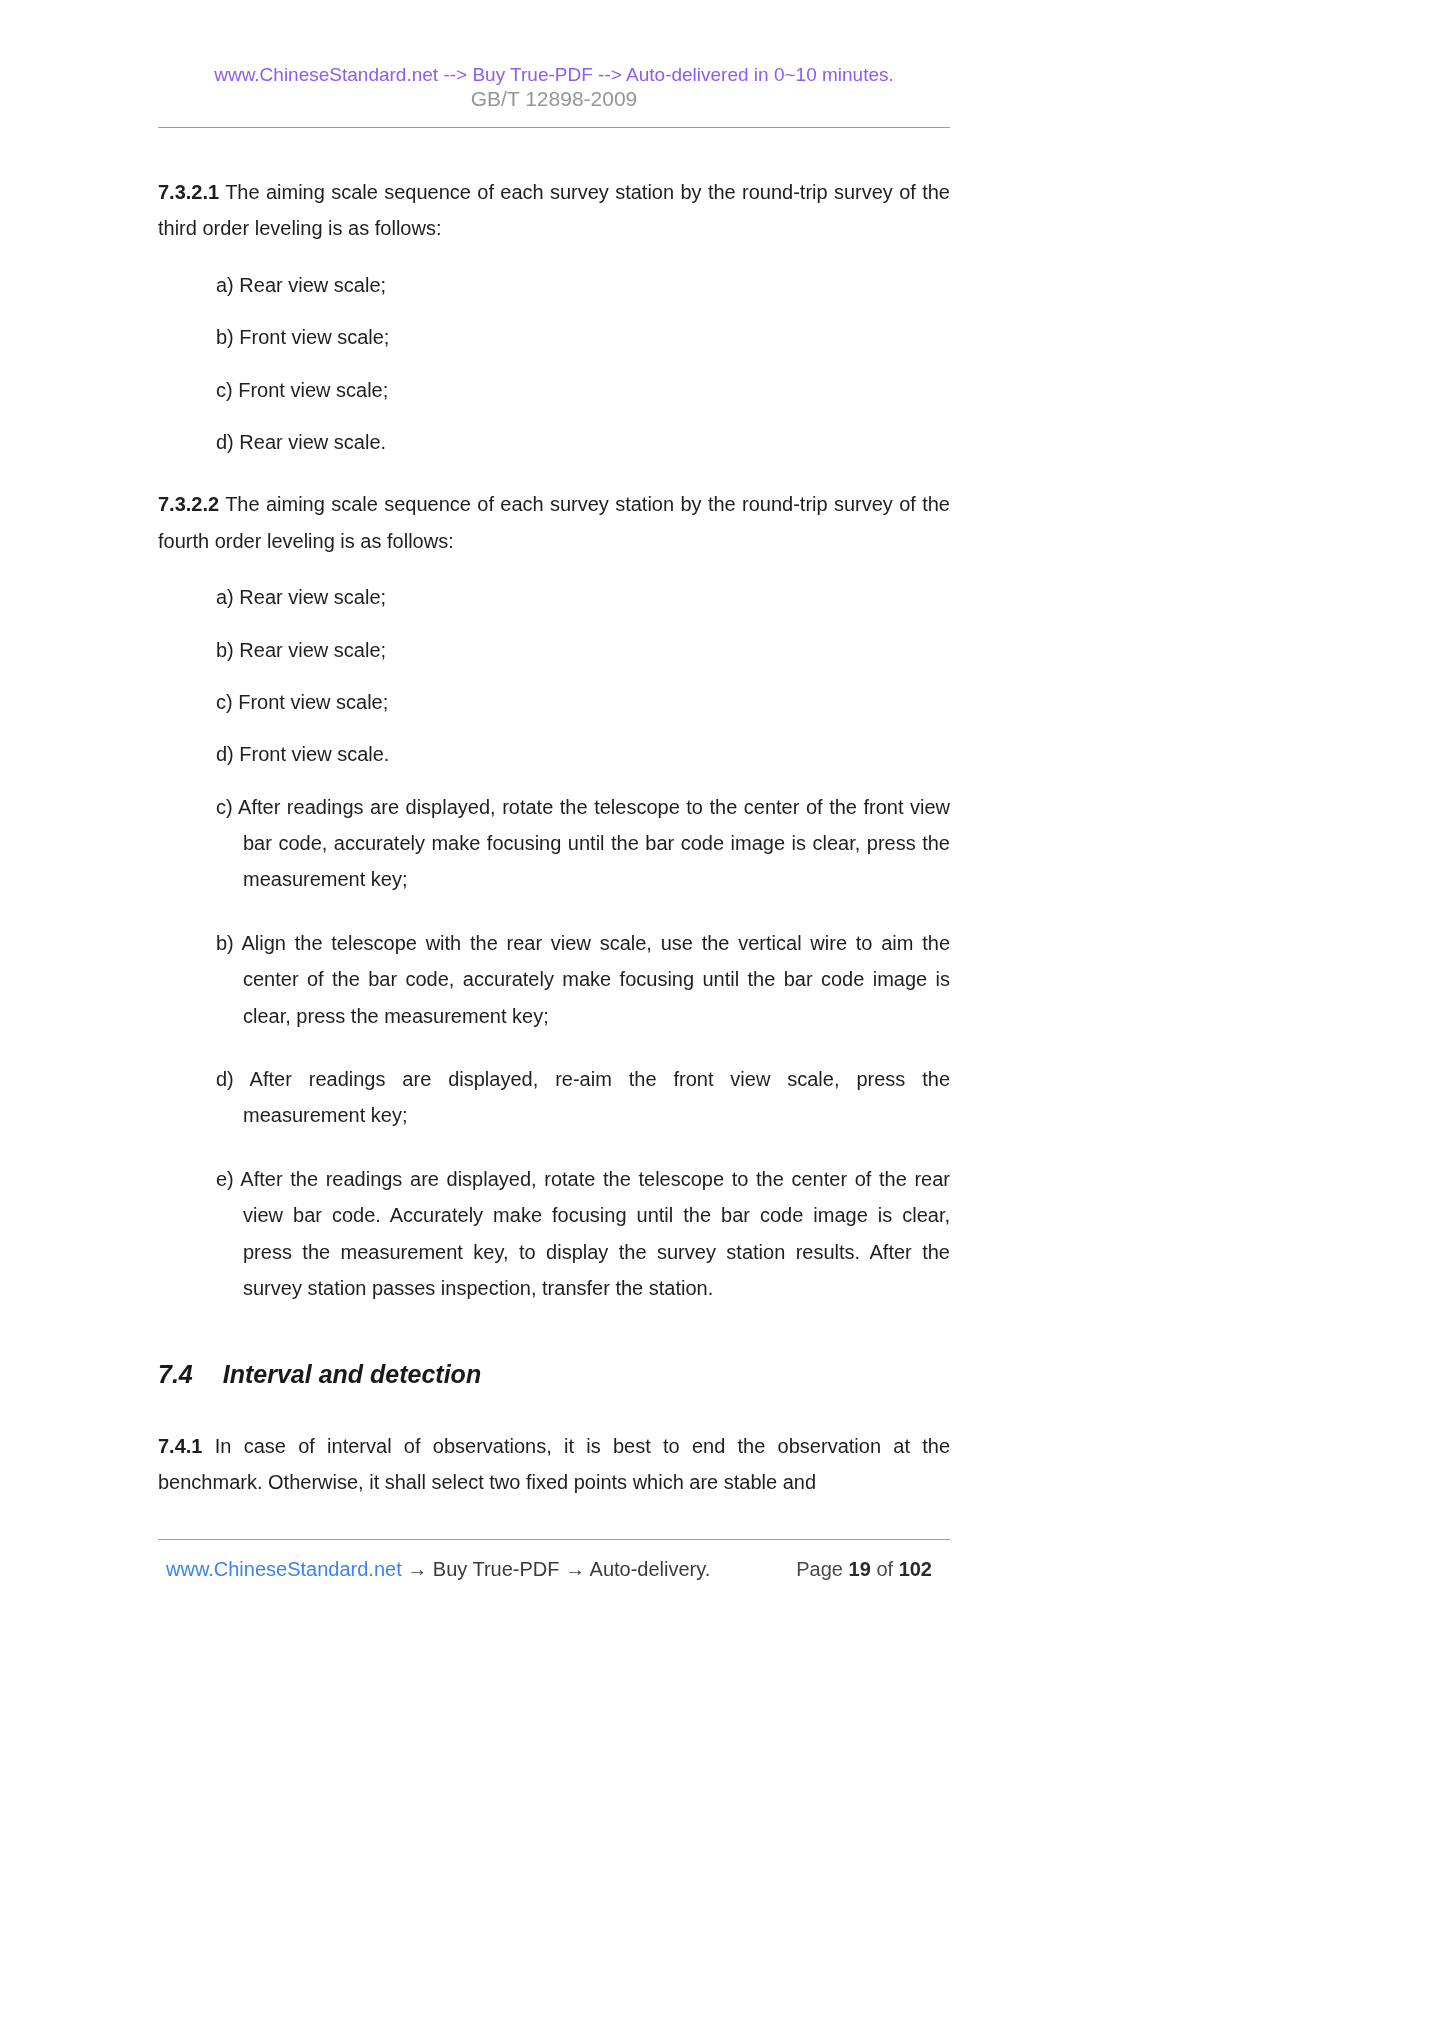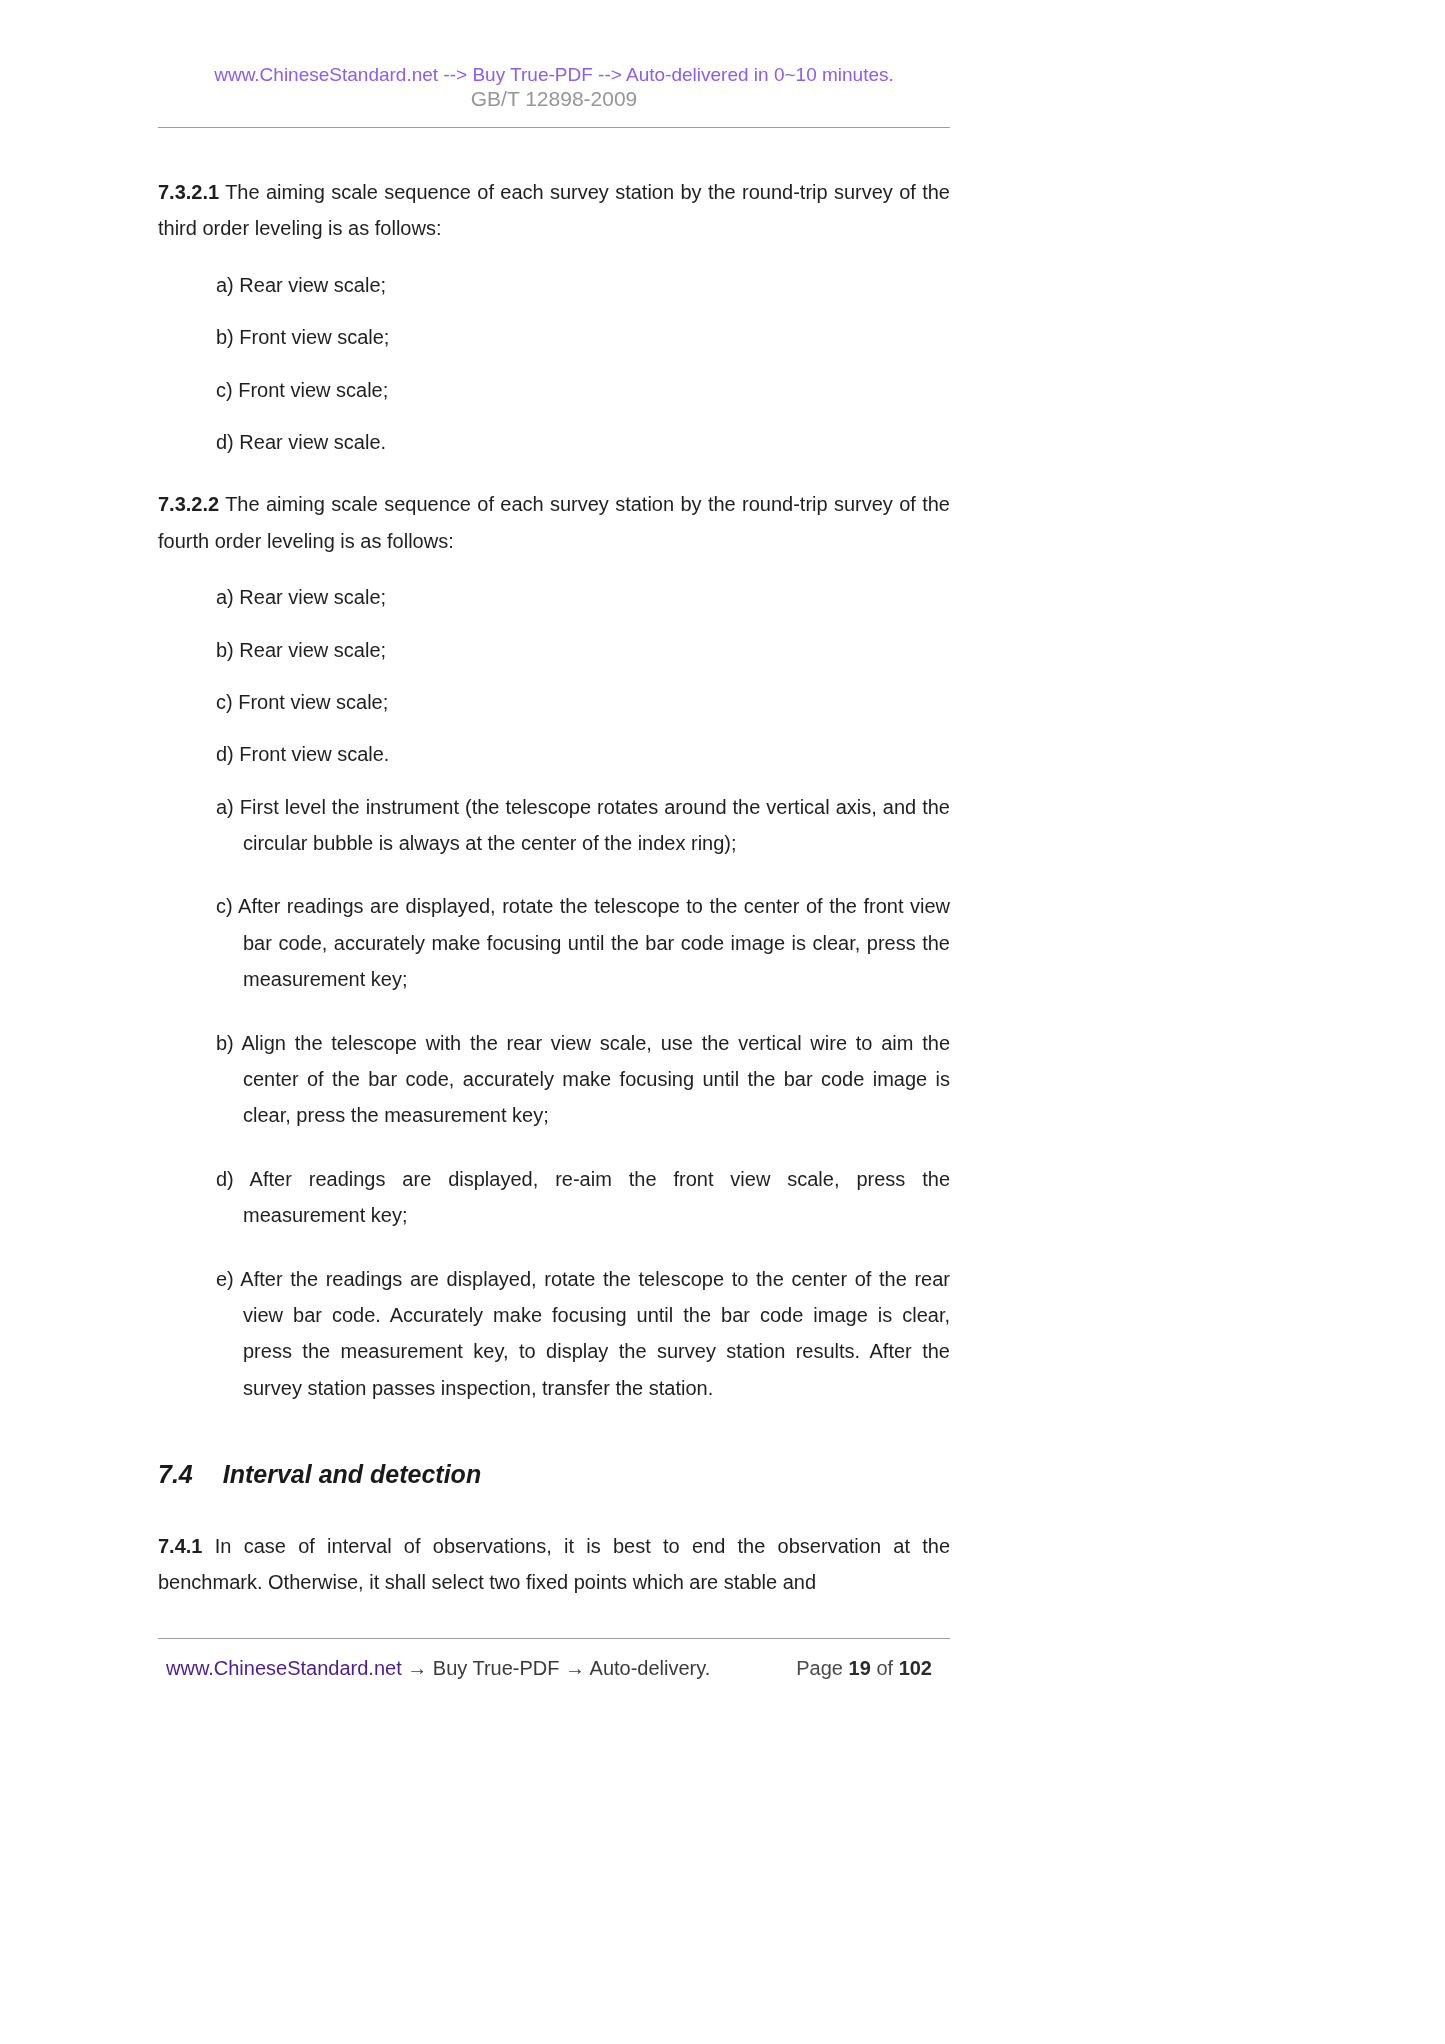--- a/index.html
+++ b/index.html
@@ -80,21 +80,21 @@
   
   .footer { margin-top: 38px; }
   .footer-row {
     display: flex;
     justify-content: space-between;
     align-items: baseline;
     padding: 18px 18px 0 8px;
     font-size: 20px;
     color: #3a3a3a;
   }
-  .footer-link { color: #4c1d95; }
+  .footer-link { color: #3b82f6; }
   .footer-arrow { color: #3a3a3a; }
   .page-info { color: #4a4a4a; }
   .page-info .num { font-weight: bold; color: #2b2b2b; }
 </style>
 </head>
 <body>
 
 <div class="page">
   <div class="content">
 
@@ -119,21 +119,20 @@
 
       <div class="list">
         <div class="item"><span class="lbl">a)</span> <span>Rear view scale;</span></div>
         <div class="item"><span class="lbl">b)</span> <span>Rear view scale;</span></div>
         <div class="item"><span class="lbl">c)</span> <span>Front view scale;</span></div>
         <div class="item"><span class="lbl">d)</span> <span>Front view scale.</span></div>
       </div>
 
 
       <div class="list spaced">
-        <div class="item"><span class="lbl">a)</span> <span>First level the instrument (the telescope rotates around the vertical axis, and the circular bubble is always at the center of the index ring);</span></div>
         <div class="item"><span class="lbl">c)</span> <span>After readings are displayed, rotate the telescope to the center of the front view bar code, accurately make focusing until the bar code image is clear, press the measurement key;</span></div>
         <div class="item"><span class="lbl">b)</span> <span>Align the telescope with the rear view scale, use the vertical wire to aim the center of the bar code, accurately make focusing until the bar code image is clear, press the measurement key;</span></div>
         <div class="item"><span class="lbl">d)</span> <span>After readings are displayed, re-aim the front view scale, press the measurement key;</span></div>
         <div class="item"><span class="lbl">e)</span> <span>After the readings are displayed, rotate the telescope to the center of the rear view bar code. Accurately make focusing until the bar code image is clear, press the measurement key, to display the survey station results. After the survey station passes inspection, transfer the station.</span></div>
       </div>
 
       <h2 class="subheading"><span class="h-num">7.4</span><span>Interval and detection</span></h2>
 
       <p class="para"><span class="sec-num">7.4.1</span> <span>In case of interval of observations, it is best to end the observation at the benchmark. Otherwise, it shall select two fixed points which are stable and</span></p>
 

